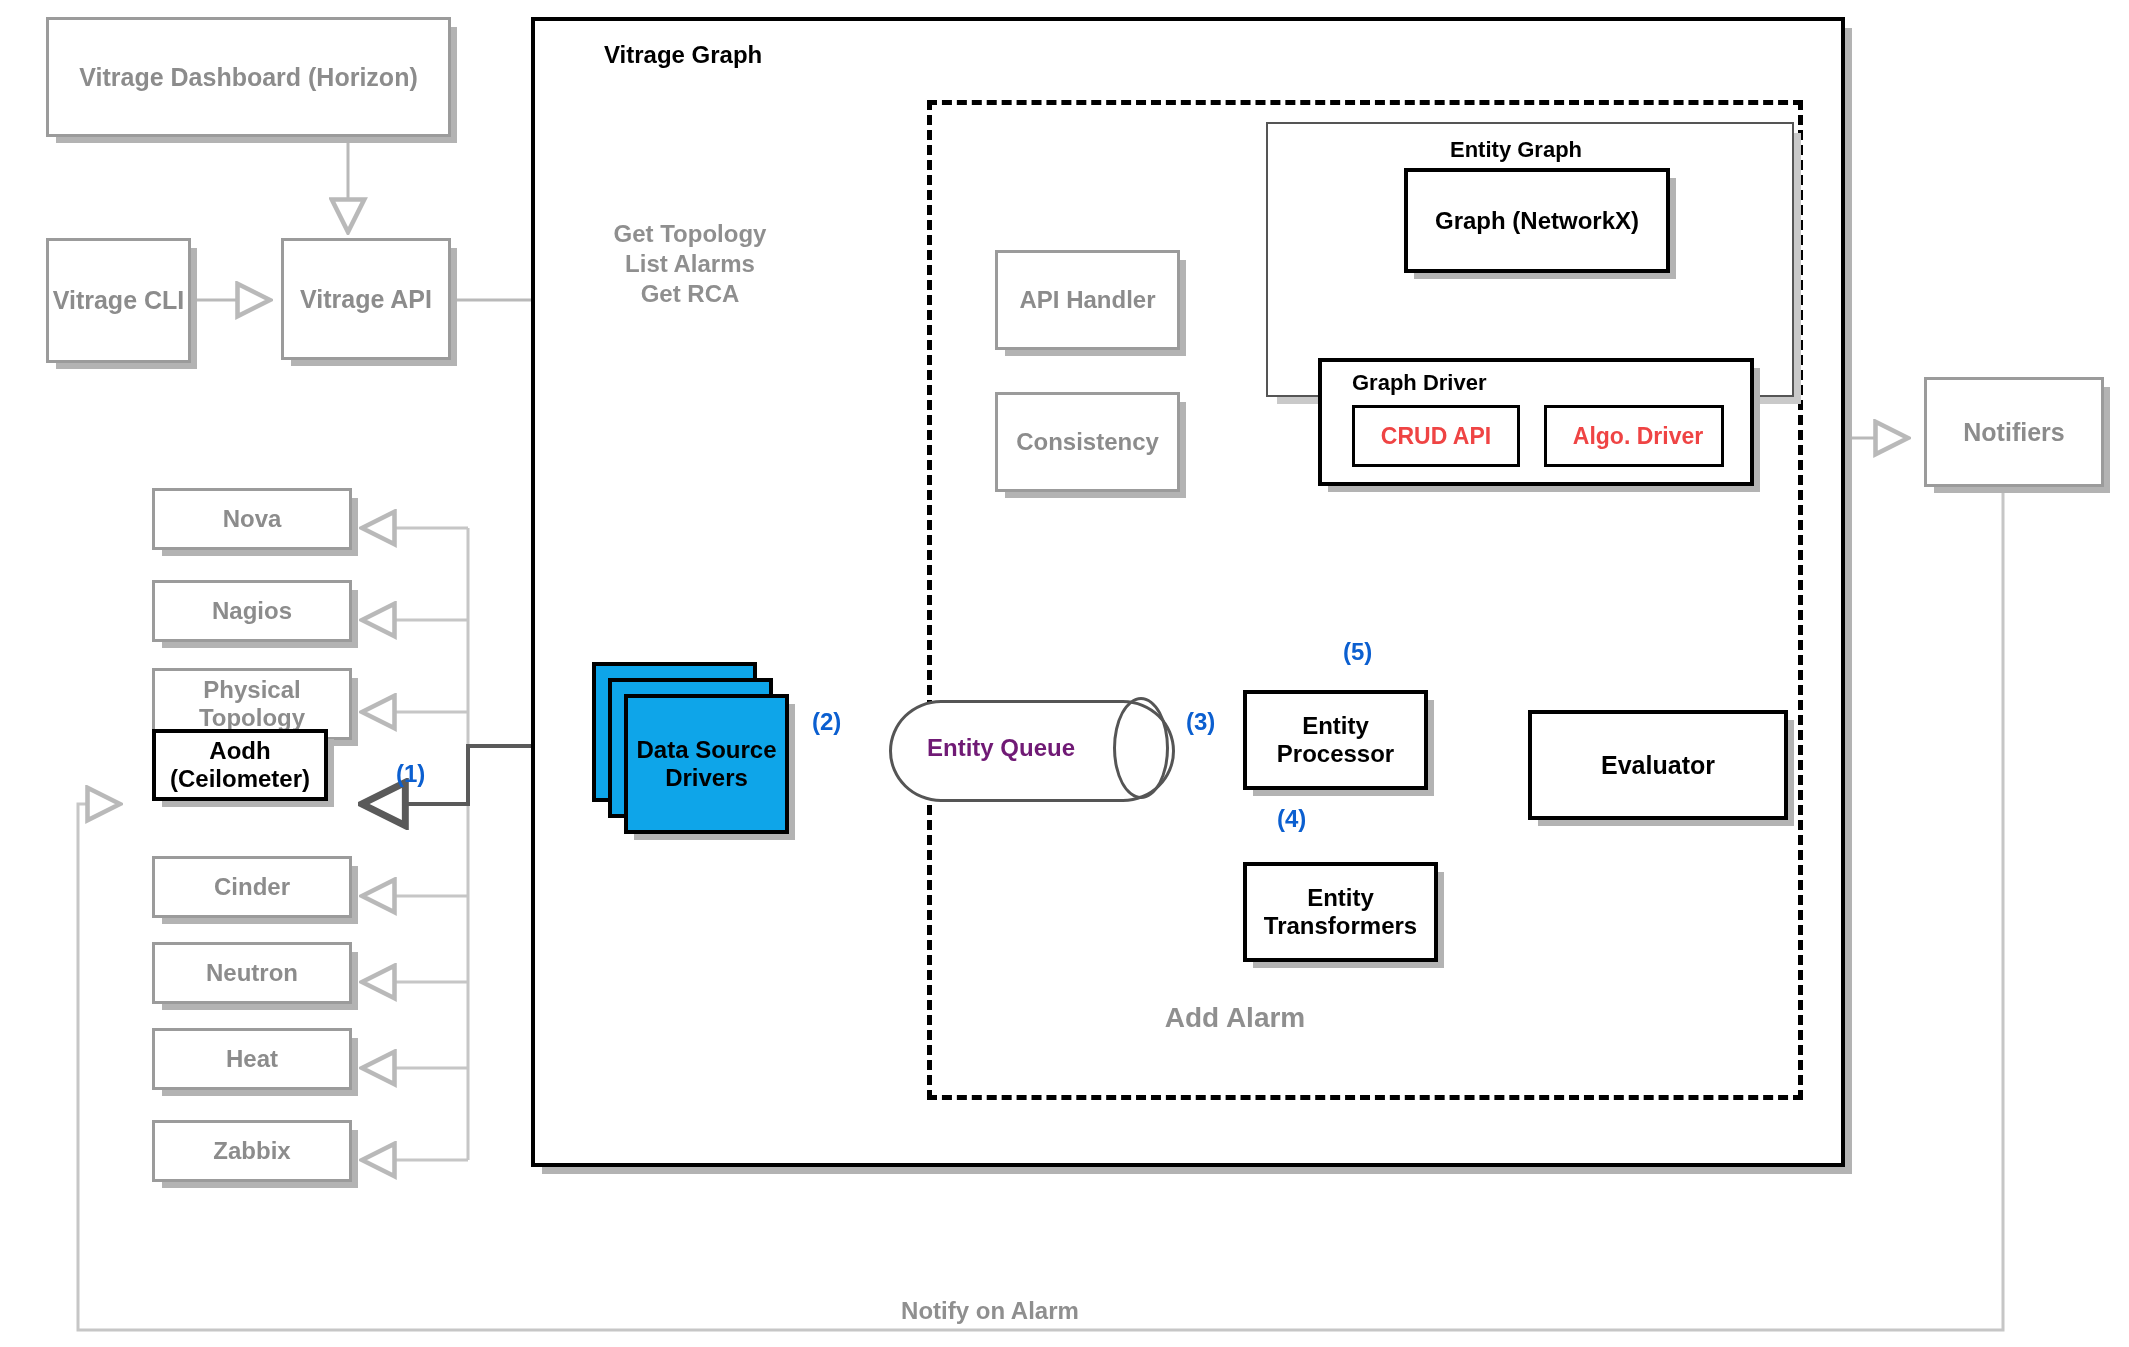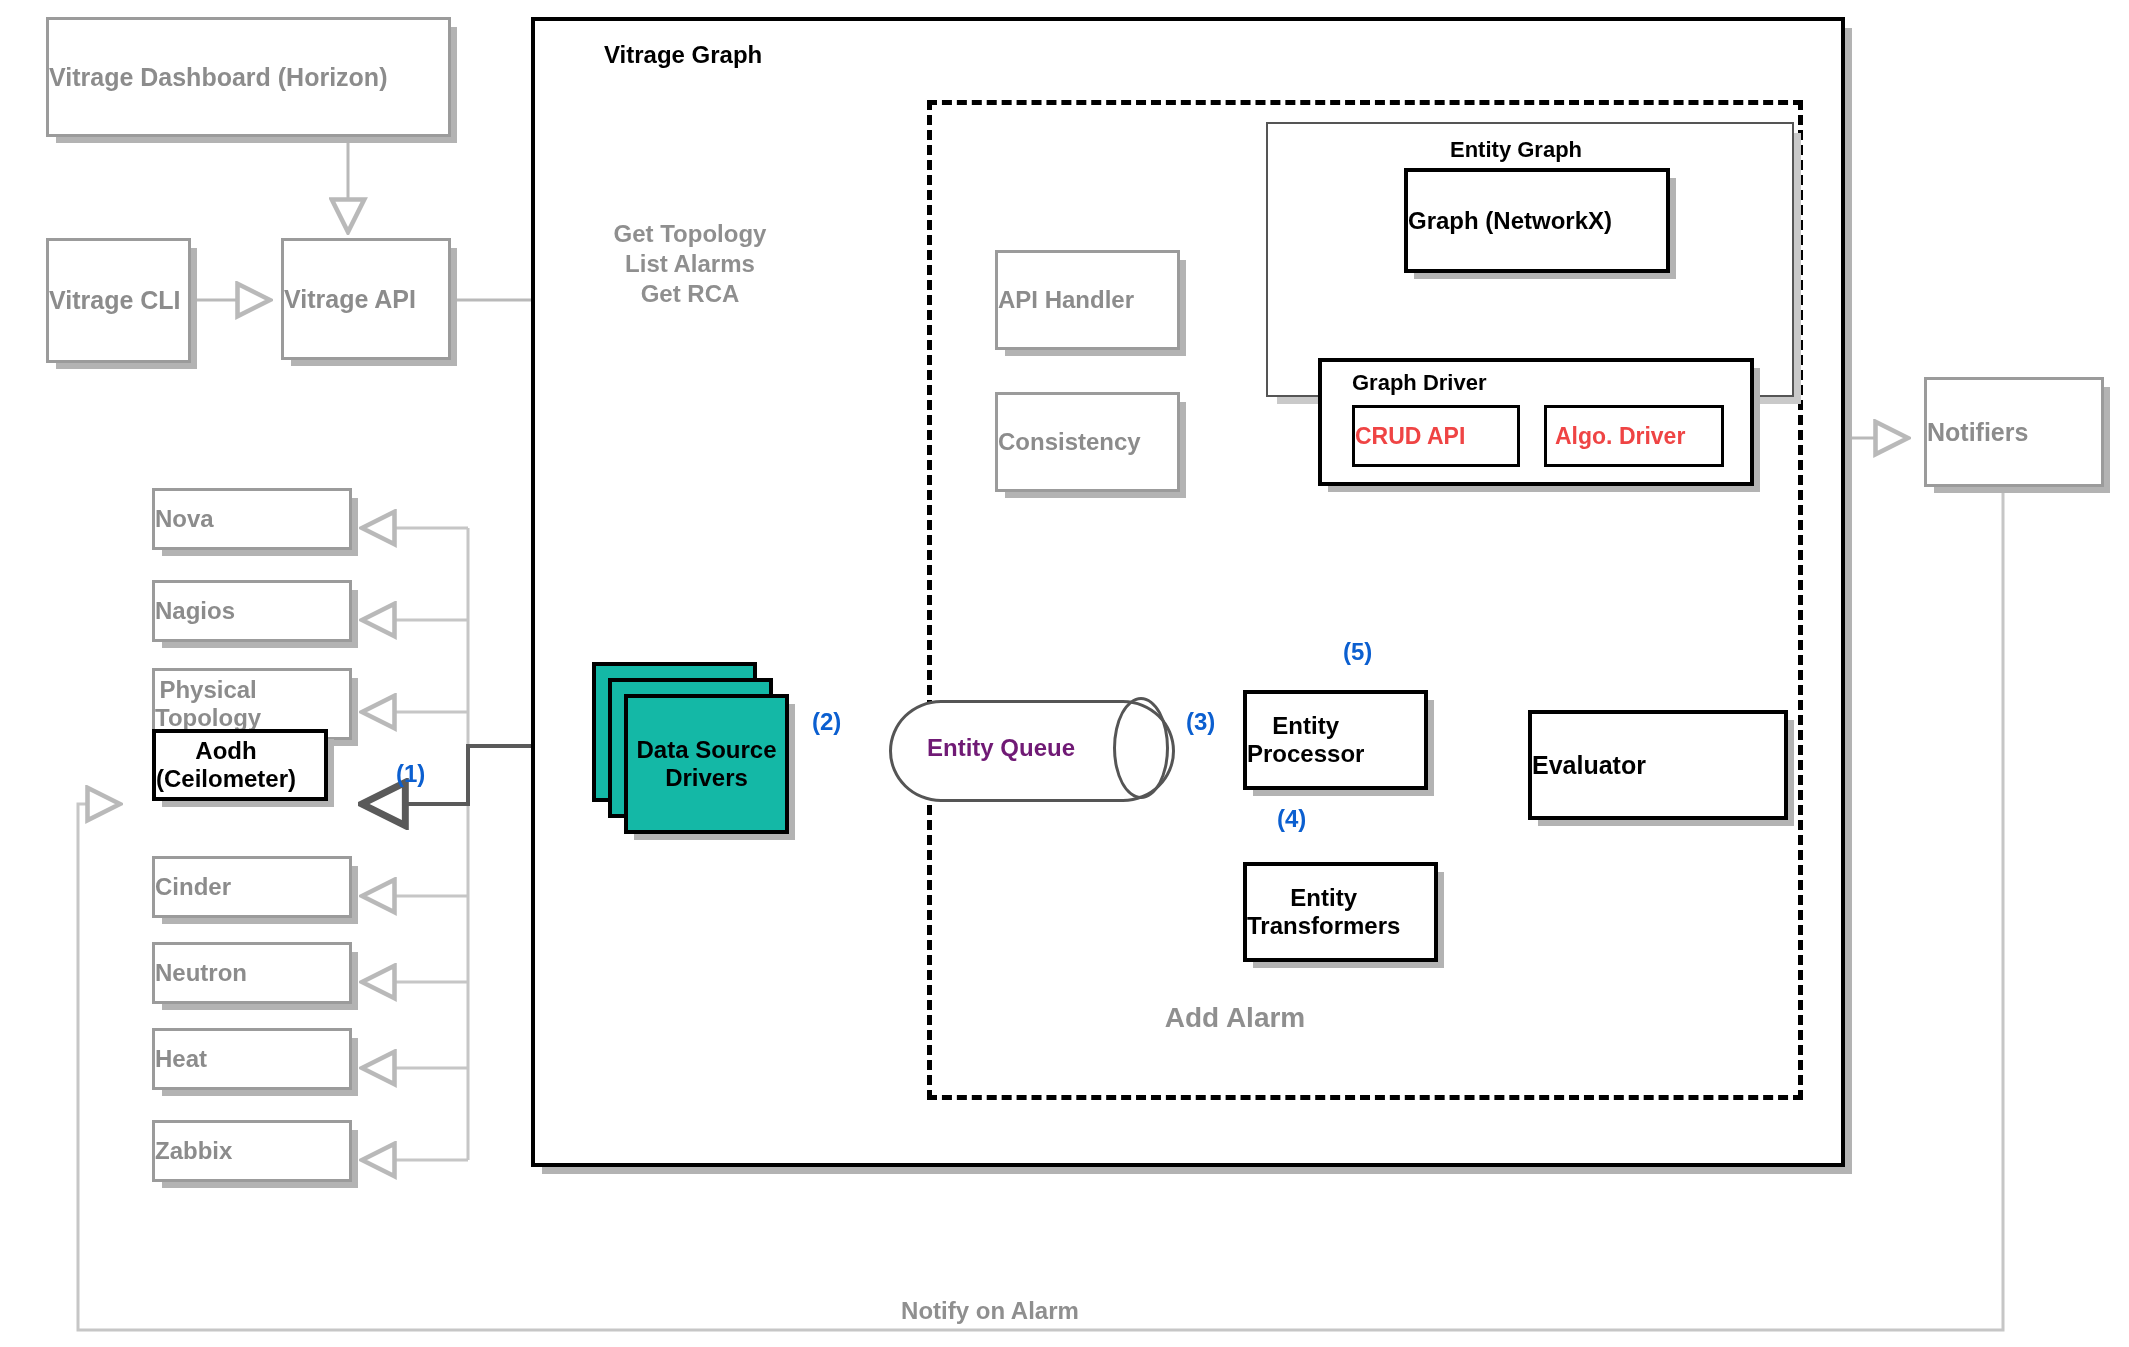--- a/index.html
+++ b/index.html
@@ -1,20 +1,20 @@
 <!DOCTYPE html>
 <html><head>
 <meta charset="utf-8">
 <style>
   html,body{margin:0;padding:0;background:#ffffff;}
   body{width:2129px;height:1347px;font-family:"Liberation Sans",sans-serif;}
   #stage{position:relative;width:2129px;height:1347px;overflow:hidden;background:#fff;}
   svg#wires{position:absolute;left:0;top:0;width:2129px;height:1347px;overflow:visible;}
 
-  .box{position:absolute;box-sizing:border-box;display:flex;align-items:center;justify-content:flex-start;
+  .box{position:absolute;box-sizing:border-box;display:flex;align-items:center;justify-content:center;
        text-align:center;background:#ffffff;line-height:1.15;}
   
   .grey{border:3px solid #9b9b9b;color:#8c8c8c;font-weight:bold;
         box-shadow:8px 8px 0 -2px #b3b3b3;}
   
   .black{border:4px solid #000000;color:#000000;font-weight:bold;
          box-shadow:8px 8px 0 -2px #b3b3b3;}
   
   .thin{border:3px solid #000000;color:#ef4444;font-weight:bold;box-shadow:none;}
   
@@ -30,21 +30,21 @@
 
   .queue{position:absolute;box-sizing:border-box;}
   .queue .cyl-body{position:absolute;left:0;top:0;width:100%;height:100%;
       border:3px solid #555;border-radius:52px / 50%;background:#fff;}
   .queue .cyl-cap{position:absolute;right:0;top:-3px;width:56px;height:calc(100% + 6px);
       border:3px solid #555;border-radius:50%;background:transparent;box-sizing:border-box;}
   .queue .cyl-txt{position:absolute;left:0;top:0;width:calc(100% - 56px);height:100%;
       display:flex;align-items:center;justify-content:center;font-weight:bold;color:#701a75;}
 
   .stack{position:absolute;}
-  .stack .sheet{position:absolute;box-sizing:border-box;border:4px solid #000;background:#14b8a6;}
+  .stack .sheet{position:absolute;box-sizing:border-box;border:4px solid #000;background:#0ea5e9;}
   .stack .sheet.s1{left:0;top:0;}
   .stack .sheet.s2{left:16px;top:16px;}
   .stack .sheet.s3{left:32px;top:32px;box-shadow:8px 8px 0 -2px #b3b3b3;
       display:flex;align-items:center;justify-content:center;text-align:center;
       font-weight:bold;color:#000;line-height:1.15;}
 </style>
 </head>
 <body>
 
 <div id="stage">

